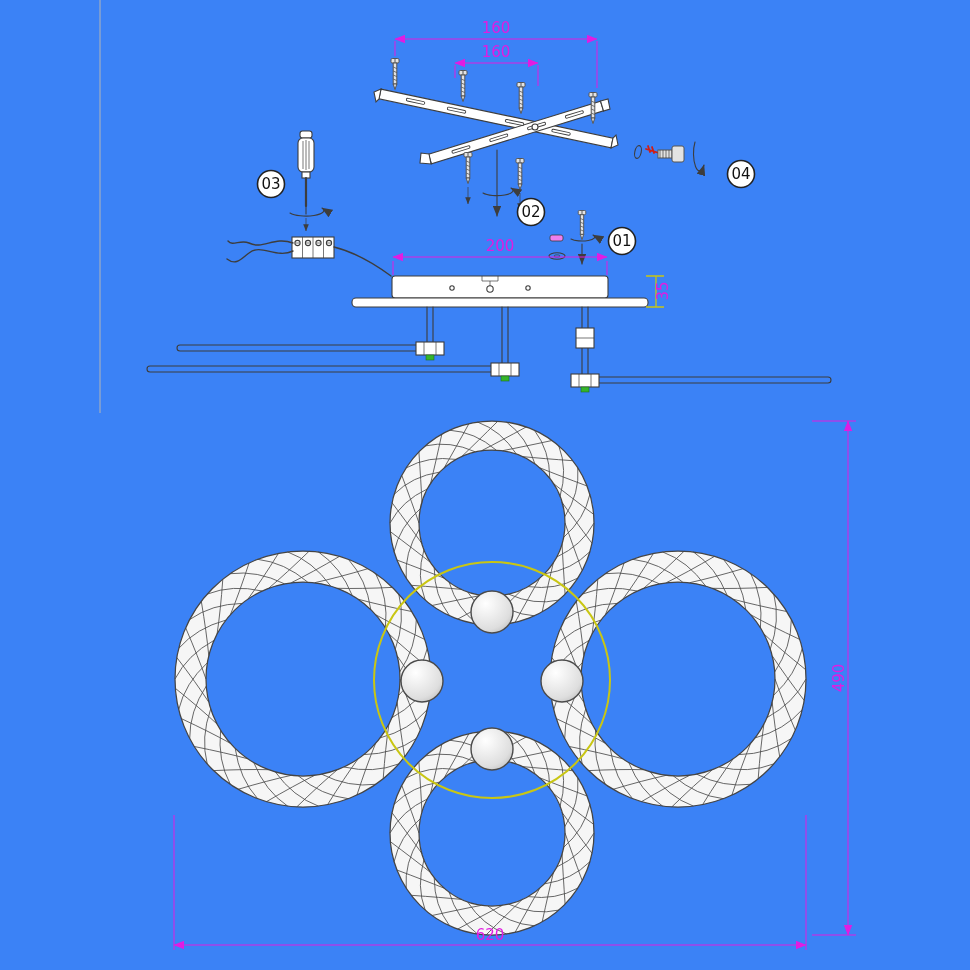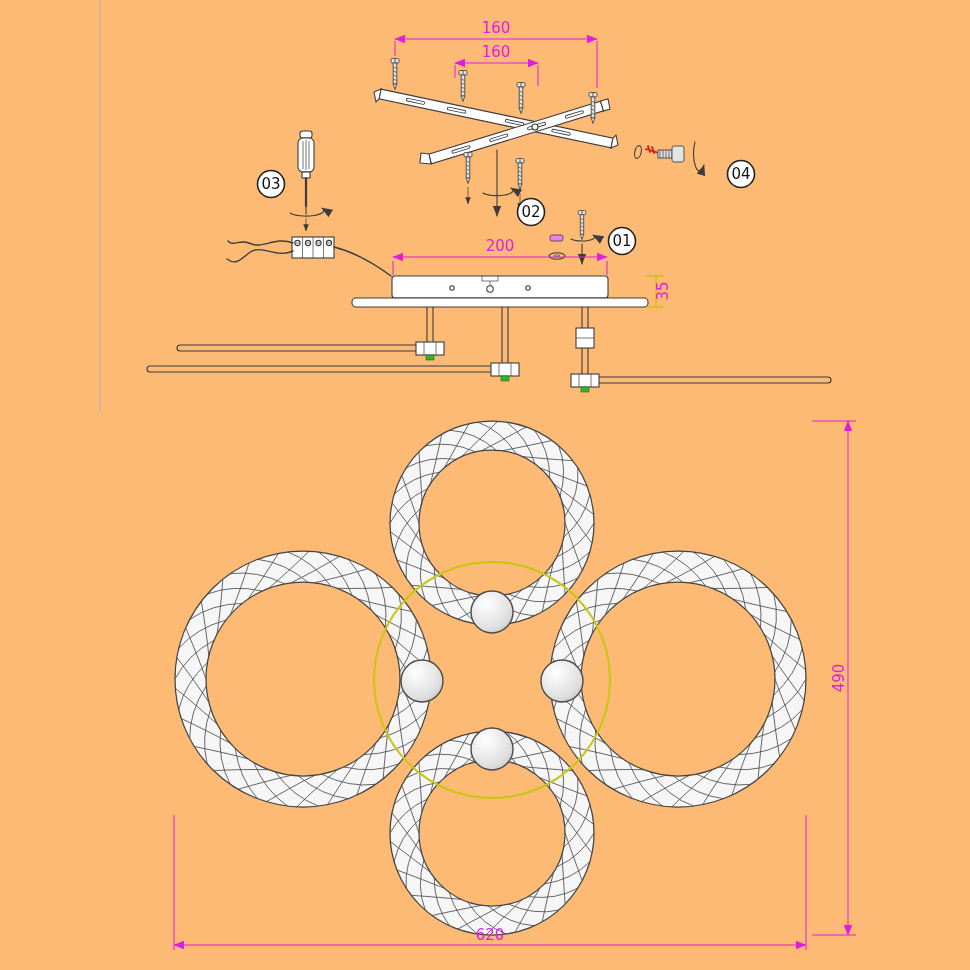--- a/index.html
+++ b/index.html
@@ -1,21 +1,21 @@
 <!DOCTYPE html>
 <html style="--ink: #3d3d3d; --magenta: #e11ce1; --yellow: #c9c613; --green: #35b42a; --red: #d21d12; --pink: #ee7fee;"><head>
 <meta charset="utf-8">
 <style>
   :root{
     --ink:#3d3d3d; --magenta:#e11ce1; --yellow:#c9c613;
     --green:#35b42a; --red:#d21d12; --pink:#ee7fee;
   }
   *{box-sizing:border-box}
   html,body{margin:0;padding:0;background:#fff}
-  .stage{width:970px;height:970px;position:relative;background:#fdba74;overflow:hidden}
+  .stage{width:970px;height:970px;position:relative;background:#3b82f6;overflow:hidden}
   svg{display:block}
   text{font-family:"DejaVu Sans","Liberation Sans",sans-serif}
   .edge{stroke:#b5b5b5;stroke-width:1}
   .ink{stroke:var(--ink);stroke-width:1.1;fill:none;stroke-linecap:round;stroke-linejoin:round}
   .ink-f{stroke:var(--ink);stroke-width:1.1;fill:#fff}
   .ink-thin{stroke:var(--ink);stroke-width:.7;fill:none}
   .metal{stroke:#555;stroke-width:1;fill:#e3e3e3}
   .slot-o{stroke:var(--ink);stroke-width:3.6;stroke-linecap:round;fill:none}
   .slot-i{stroke:#fff;stroke-width:1.8;stroke-linecap:round;fill:none}
   .dim-line{stroke:var(--magenta);stroke-width:1;fill:none}

